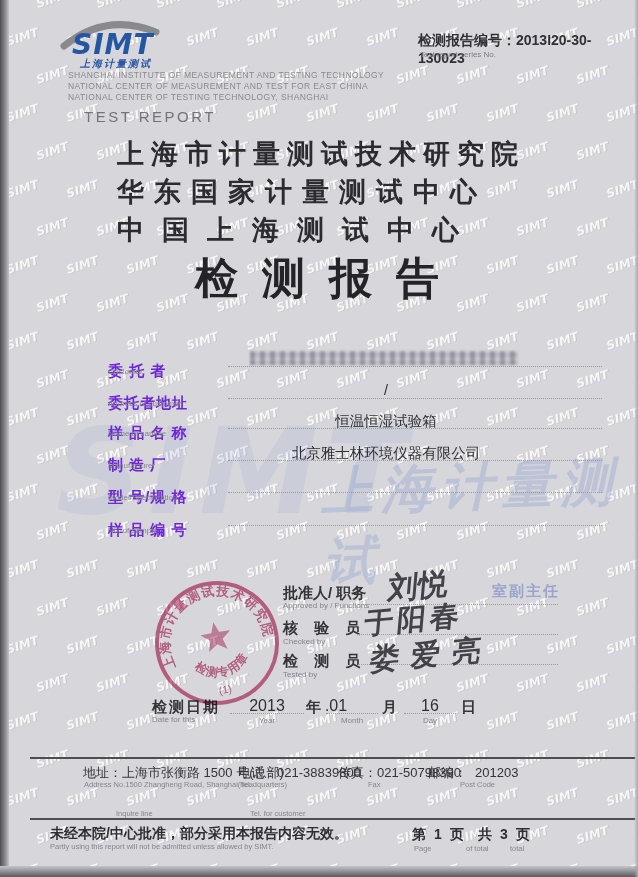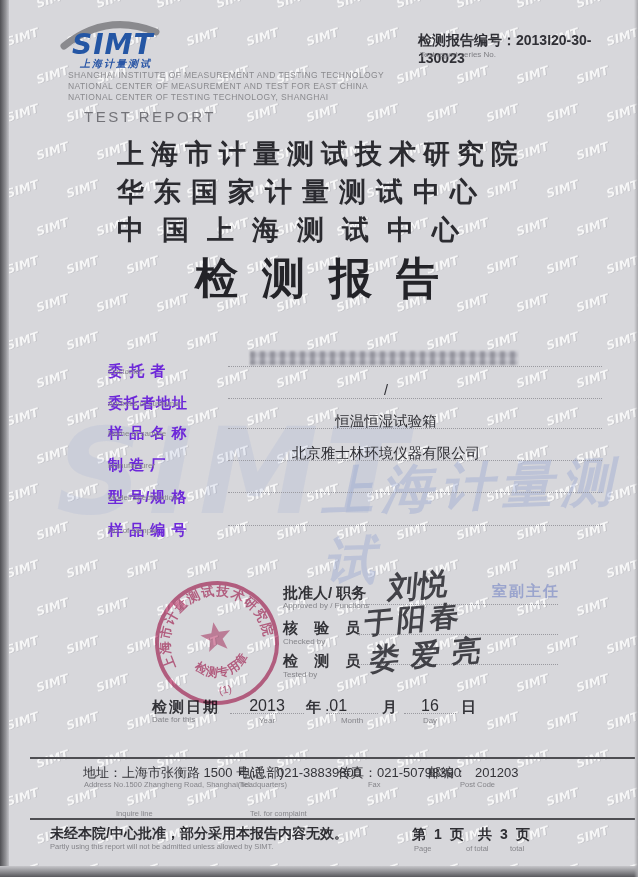--- a/index.html
+++ b/index.html
@@ -479,21 +479,21 @@
   <div class="ft-main" style="left:338px;top:764px">
     <span>传真：</span><span>021-50798390</span>
   </div>
   <div class="ft-sub" style="left:368px;top:780px">Fax</div>
   <div class="ft-main" style="left:428px;top:764px">
     <span>邮编：</span><span style="margin-left:8px">201203</span>
   </div>
   <div class="ft-sub" style="left:460px;top:780px">Post Code</div>
 
   <div class="ft-sub" style="left:116px;top:809px">Inquire line</div>
-  <div class="ft-sub" style="left:250px;top:809px">Tel. for complaint</div>
+  <div class="ft-sub" style="left:250px;top:809px">Tel. for customer</div>
 
   <div class="hline" style="top:818px"></div>
 
   <div class="notice">未经本院/中心批准，部分采用本报告内容无效。</div>
   <div class="notice-sub">Partly using this report will not be admitted unless allowed by SIMT.</div>
 
   <div class="pg" style="left:412px">第</div>
   <div class="pg" style="left:434px">1</div>
   <div class="pg" style="left:450px">页</div>
   <div class="pg" style="left:478px">共</div>

